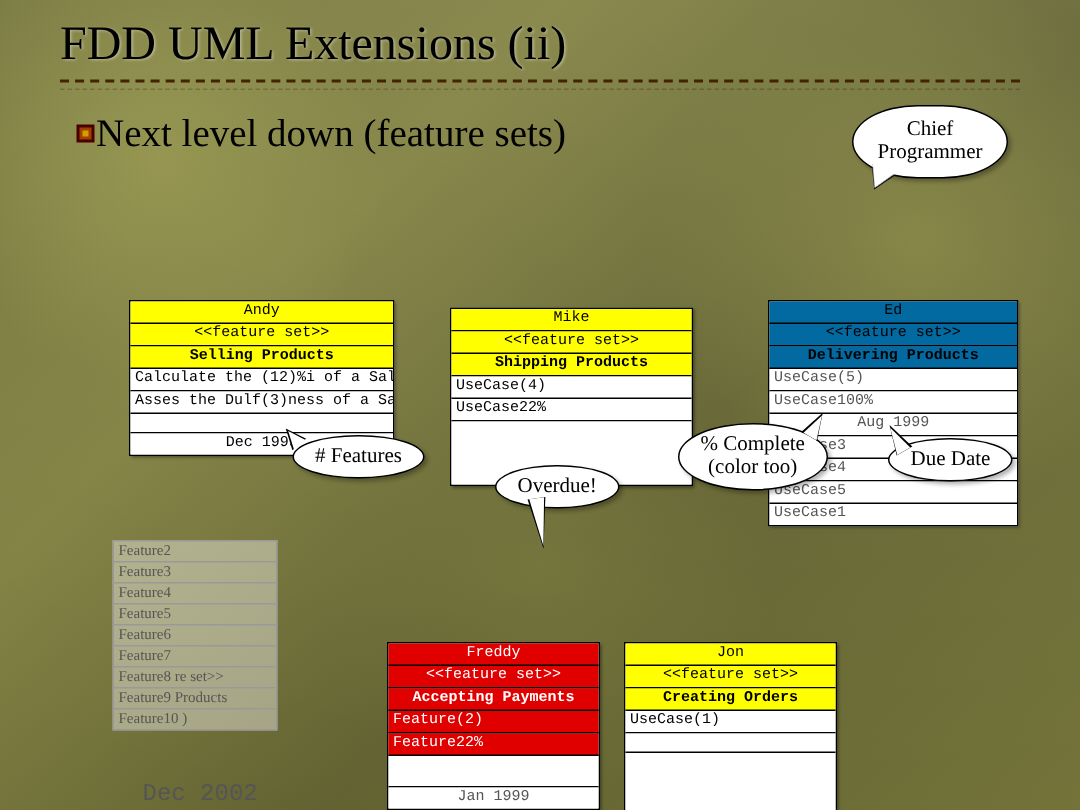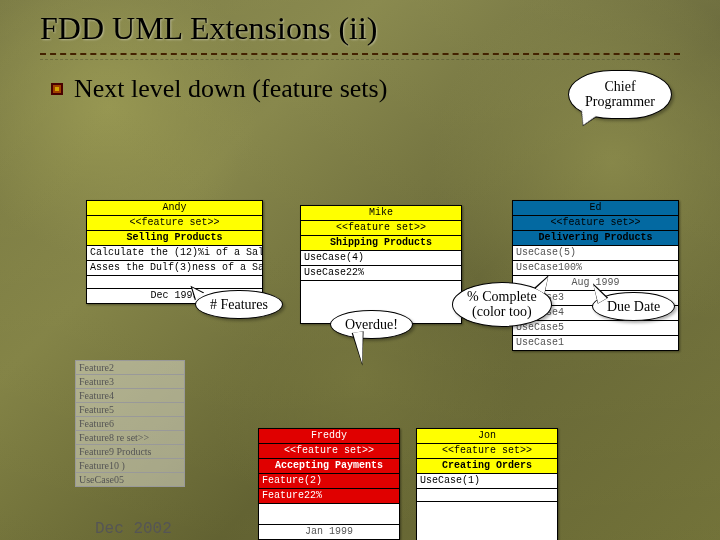--- a/index.html
+++ b/index.html
@@ -33,21 +33,20 @@
   .divider {
     margin: 0 40px 14px 40px;
     height: 4px;
     border-top: 2px dashed #442200;
     border-bottom: 1px dashed rgba(0,0,0,0.2);
   }
   .bullet-row {
     margin-left: 50px;
     display: flex;
     align-items: center;
-    gap: 10px;
   }
   .bullet-icon {
     width: 14px; height: 14px;
     display: inline-block;
     position: relative;
   }
   .bullet-icon svg { display:block; }
   .bullet-text { font-size: 26px; color:#000; }
   
   .card {
@@ -179,24 +178,24 @@
     <div class="row white" style="height:10px"> </div>
     <div class="row white" style="height:36px"></div>
   </div>
 
   <div id="stack">
     <div class="blur">Feature2</div>
     <div class="blur">Feature3</div>
     <div class="blur">Feature4</div>
     <div class="blur">Feature5</div>
     <div class="blur">Feature6</div>
+    <div class="blur">Feature7</div>
     <div class="blur">Feature8 re set&gt;&gt;</div>
     <div class="blur">Feature9 Products</div>
     <div class="blur">Feature10 )</div>
-    <div class="blur">UseCase05</div>
   </div>
   <div class="stack-date blur">Dec 2002</div>
 
   <div class="callout" style="left:568px; top:70px;">
     <div class="bubble" style="border-radius:50%/60%; padding:8px 16px; white-space:pre;">Chief
 Programmer</div>
     <div class="tri" style="left:10px; top:42px; border-width:14px 8px 0 8px; border-color:#fff transparent transparent transparent; transform:rotate(25deg); filter:drop-shadow(0 0 0 #000);"></div>
     <div class="tri" style="left:9px; top:42px; border-width:15px 9px 0 9px; border-color:#000 transparent transparent transparent; transform:rotate(25deg); z-index:-1;"></div>
   </div>
 

